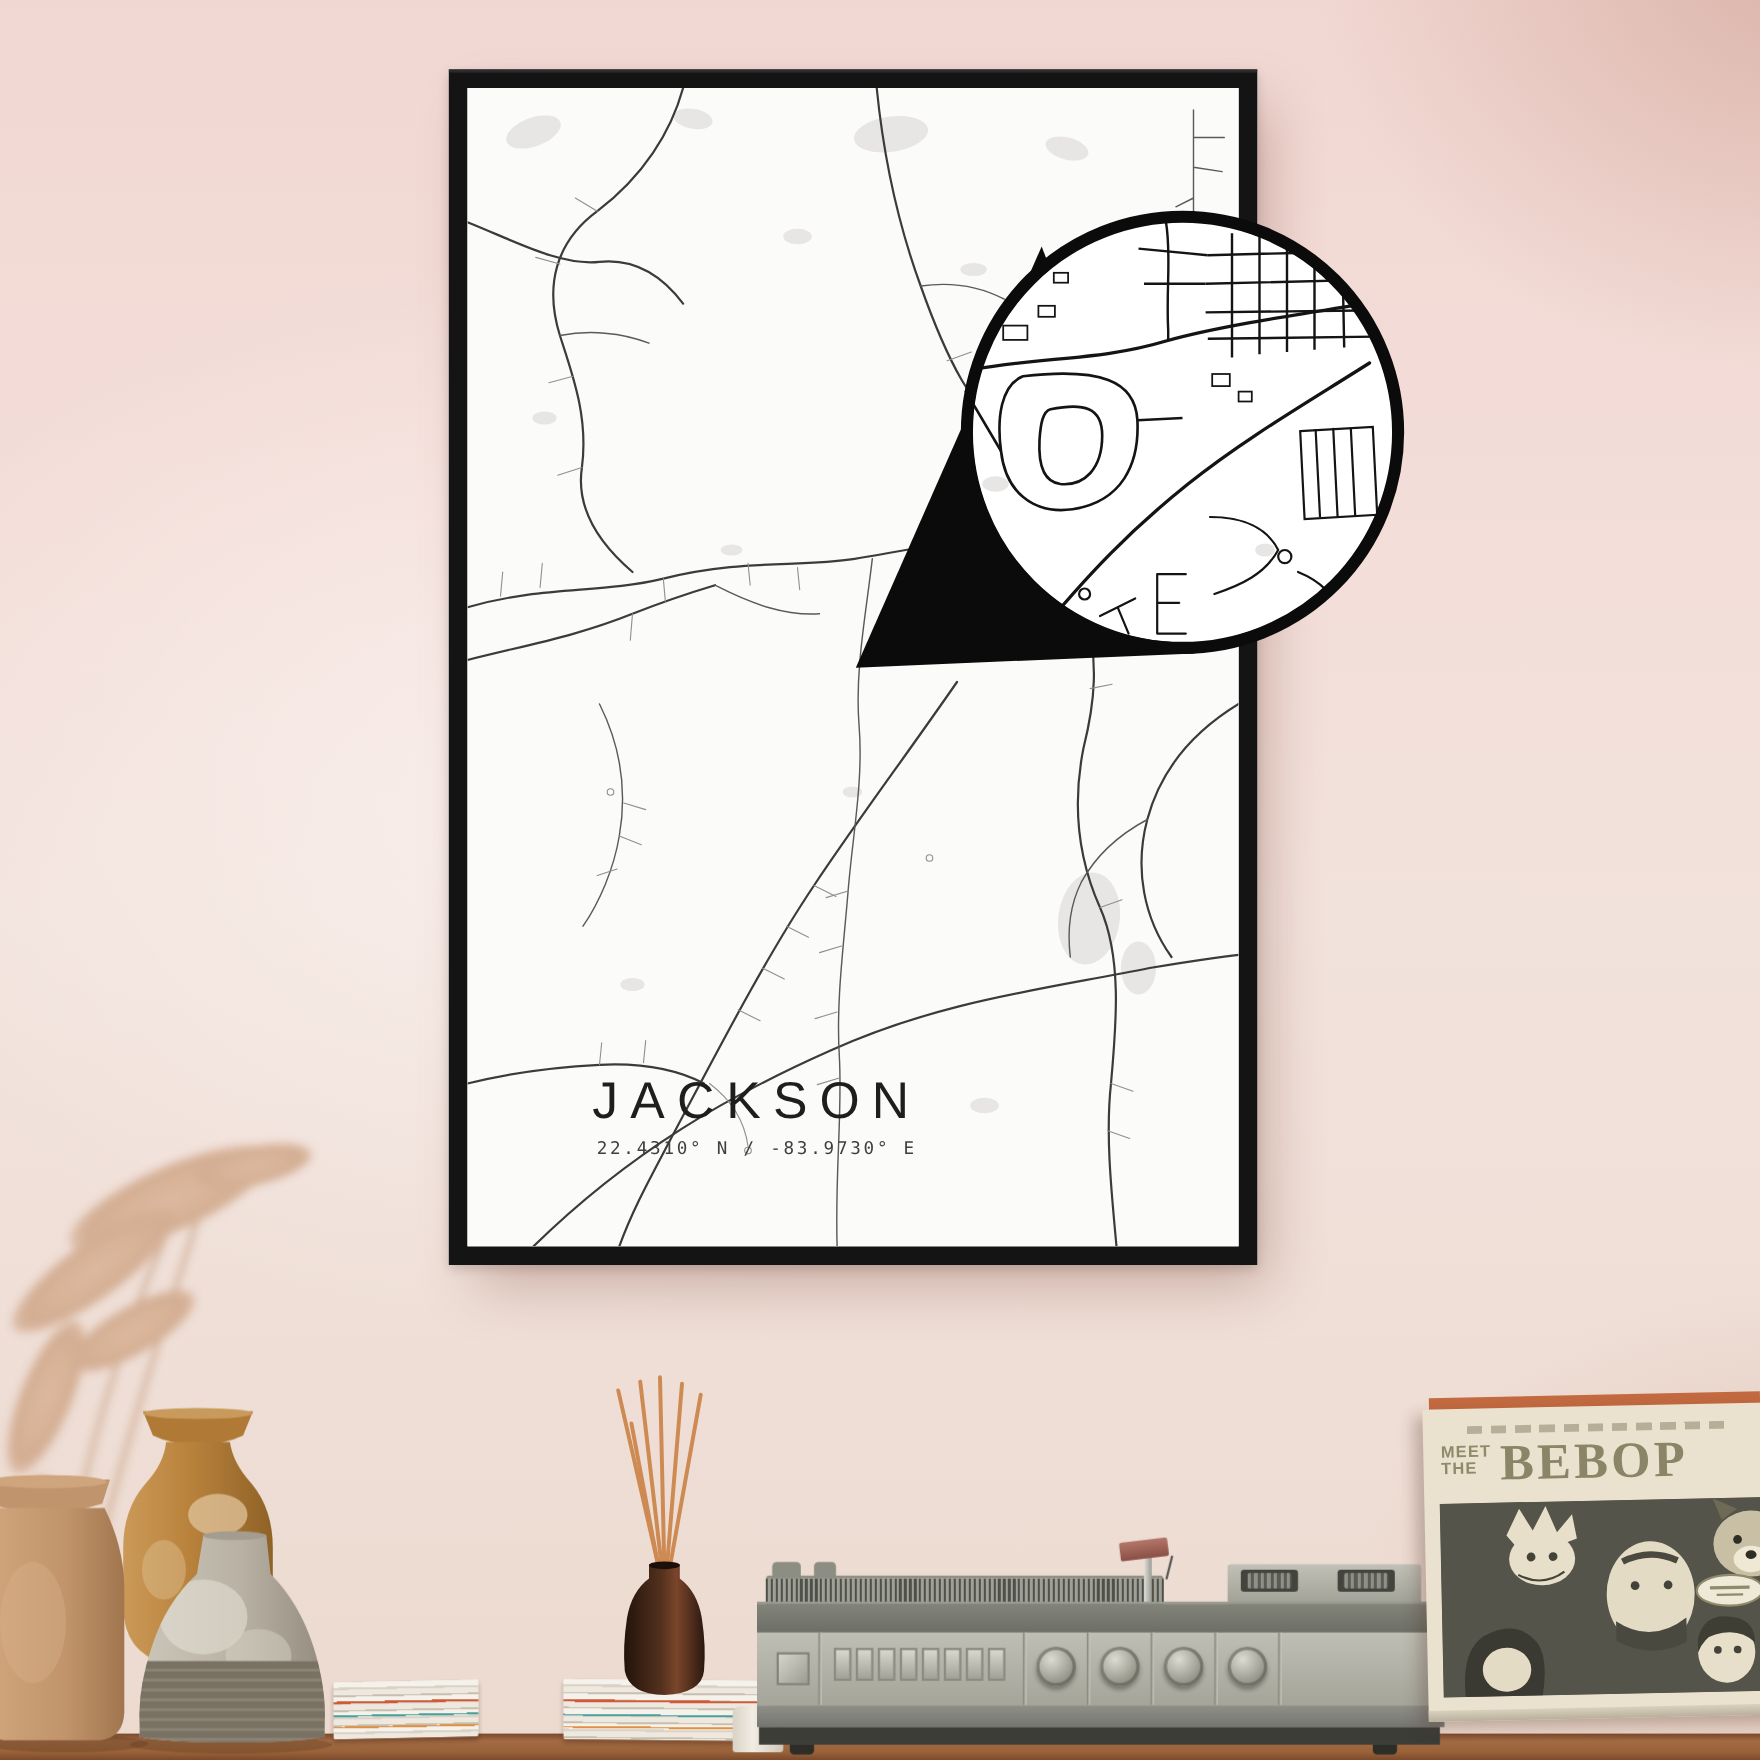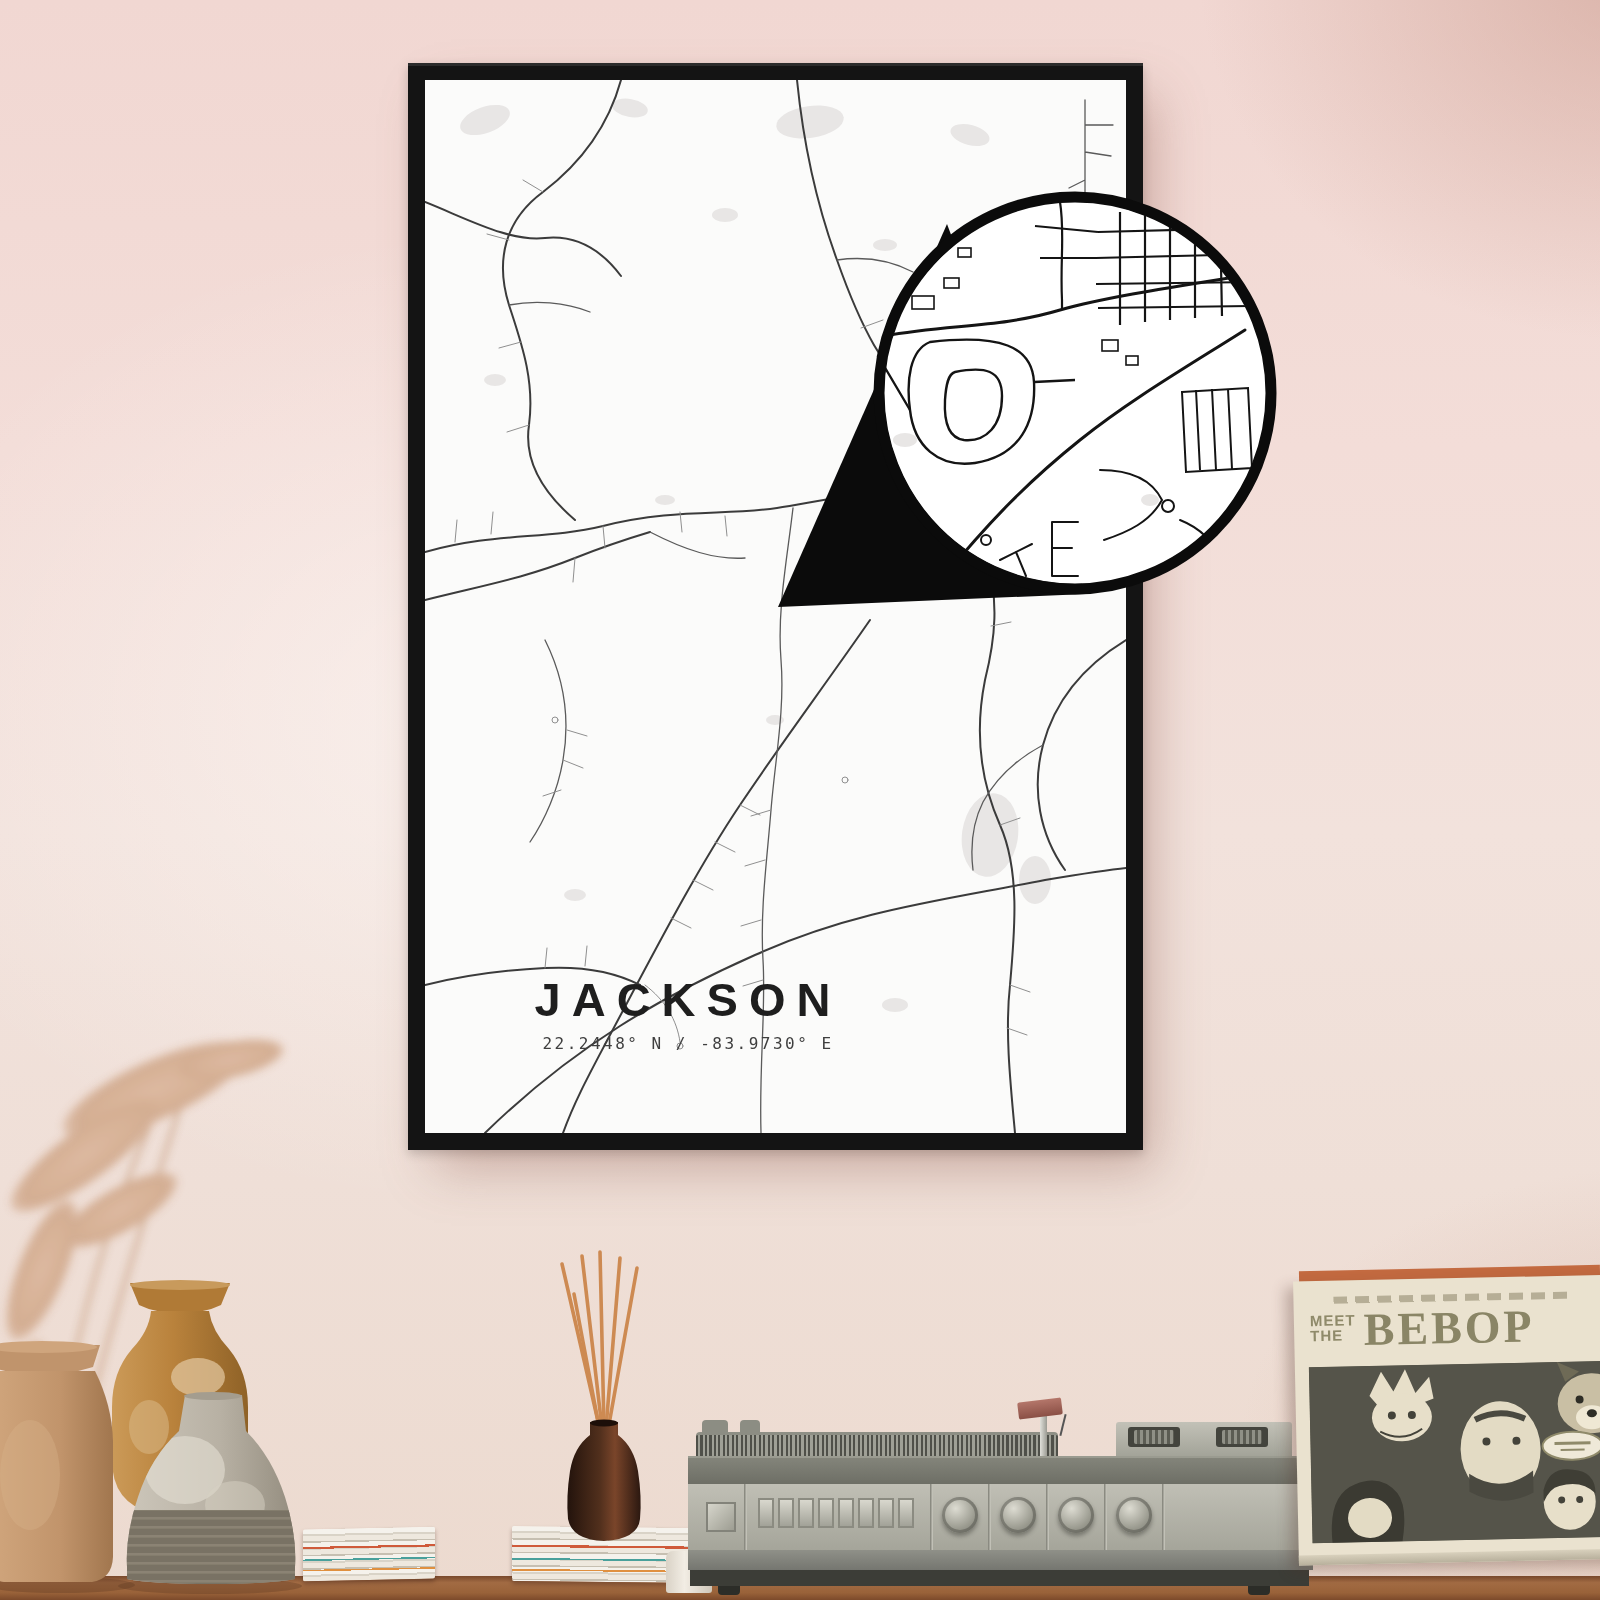--- a/index.html
+++ b/index.html
@@ -16,21 +16,21 @@
   .frame{
     position:absolute;left:408px;top:63px;width:701px;height:1053px;
     border:17px solid #141414;background:#fbfbfa;z-index:10;
     box-shadow: 18px 26px 48px -8px rgba(140,88,74,.38), 0 4px 10px rgba(0,0,0,.18);
   }
   .frame-edge{position:absolute;left:-17px;top:-17px;right:-17px;height:3px;background:#3a3a3a;opacity:.6;}
   .poster{position:absolute;inset:0;background:#fbfbfa;overflow:hidden;}
   .poster svg{position:absolute;inset:0;}
   .title-block{position:absolute;top:896px;left:-37px;width:600px;text-align:center;z-index:3;}
   .poster-title{
-    font-size:47px;letter-spacing:11px;color:#1e1e1e;font-weight:700;line-height:1.0;
+    font-size:47px;letter-spacing:11px;color:#1e1e1e;font-weight:400;line-height:1.0;
   }
   .poster-subtitle{
     margin-top:12px;font-size:19px;letter-spacing:5px;color:#262626;font-weight:400;
   }
   .poster-coords{
     margin-top:11px;font-size:16px;letter-spacing:2.5px;color:#3f3f3f;font-family:"DejaVu Sans Mono",monospace;
   }
   
   .callout{position:absolute;left:0;top:0;z-index:15;pointer-events:none;}
   
@@ -384,21 +384,21 @@
           <path d="M120,888 L122,868 M160,886 L162,866"></path>
           <path d="M500,330 C485,345 470,352 452,355"></path>
           <path d="M575,745 L595,738"></path>
           <circle cx="130" cy="640" r="3"></circle>
             <circle cx="420" cy="700" r="3"></circle>
             <circle cx="255" cy="966" r="3"></circle>
         </g>
       </svg>
       <div class="title-block">
         <div class="poster-title">JACKSON</div>
-        <div class="poster-coords">22.2448° N / -83.9730° E</div>
+        <div class="poster-coords">22.4310° N / -83.9730° E</div>
       </div>
     </div>
   </div>
 
   <svg class="callout" width="1600" height="1600" viewBox="0 0 1600 1600">
     <defs>
       <clipPath id="circleClip">
           <circle cx="1075" cy="393" r="191"></circle>
         </clipPath>
     </defs>

